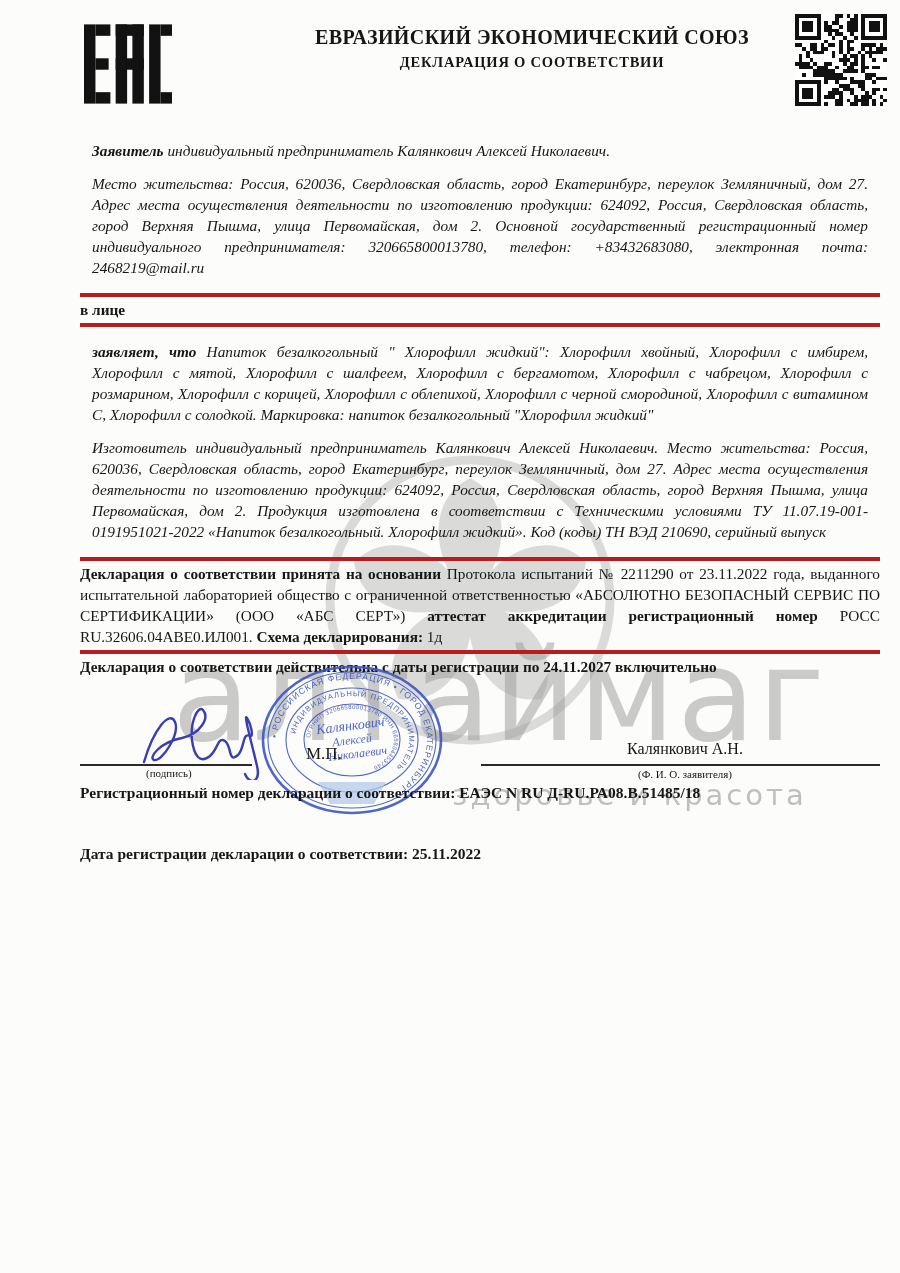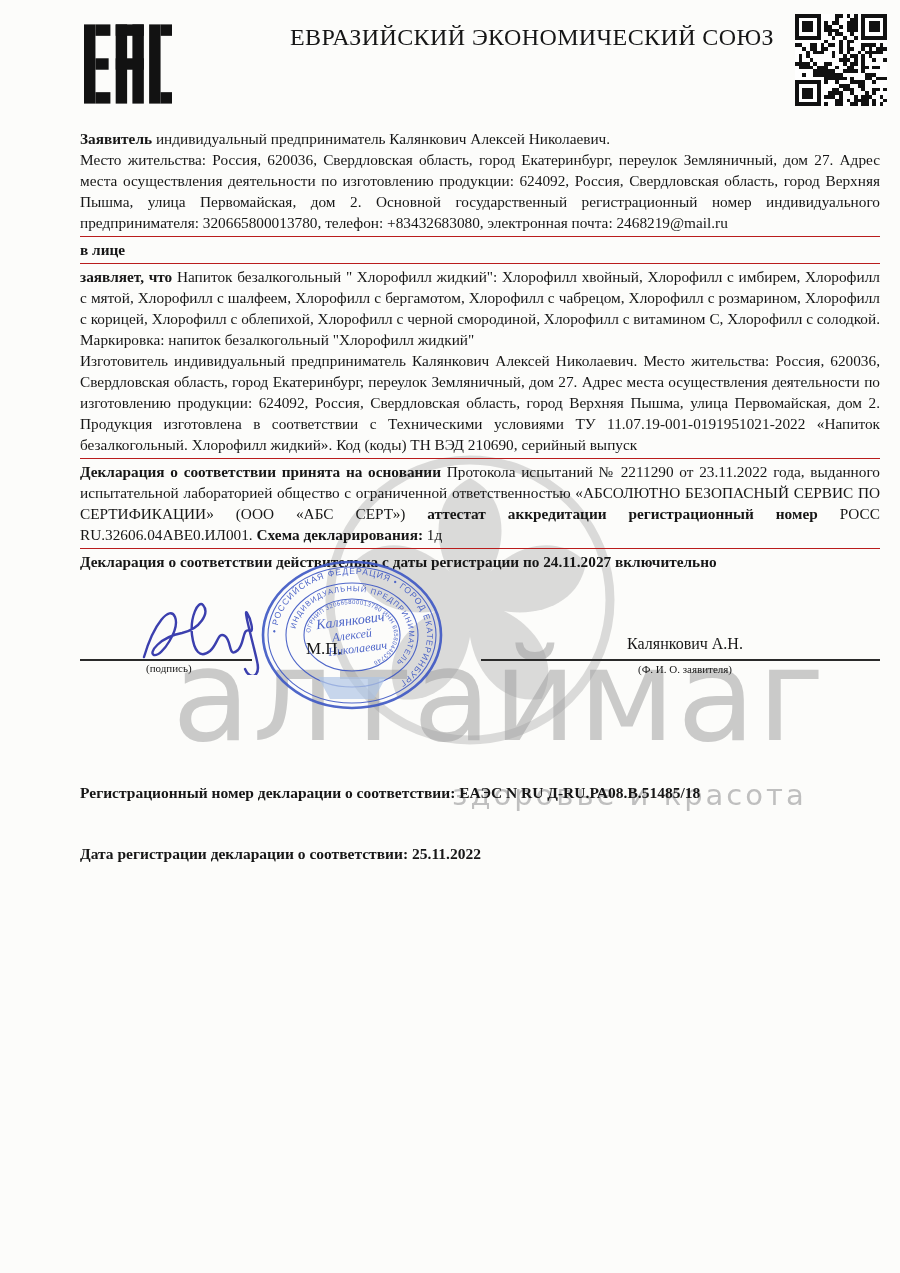--- a/index.html
+++ b/index.html
@@ -7,34 +7,34 @@
     width:900px;height:1273px;position:relative;overflow:hidden;
     background:#fcfcfa;
     font-family:"Liberation Serif", serif;
     color:#161616;
     -webkit-font-smoothing:antialiased;
   }
   .abs{position:absolute;}
   
   #eac-logo{left:84px;top:24px;width:88px;height:80px;}
   #title-block{left:170px;top:22px;width:724px;text-align:center;z-index:1;}
-  #doc-title{font-size:24px;font-weight:normal;letter-spacing:.4px;line-height:30px;white-space:nowrap;}
+  #doc-title{font-size:20px;font-weight:bold;letter-spacing:.4px;line-height:30px;white-space:nowrap;}
   #doc-subtitle{font-size:14.5px;font-weight:bold;letter-spacing:.8px;margin-top:2px;}
   #qr{left:795px;top:14px;width:92px;height:92px;}
   
   #wm-circle{left:322px;top:452px;width:296px;height:296px;z-index:0;opacity:.30;}
   #wm-brand{left:172px;top:632px;z-index:0;font-family:"DejaVu Sans",sans-serif;
     font-size:128px;font-weight:normal;color:#9e9e9e;opacity:.52;letter-spacing:2px;line-height:1;}
   #wm-tagline{left:452px;top:778px;z-index:0;font-family:"DejaVu Sans",sans-serif;
     font-size:29px;color:#b5b5b5;opacity:.85;letter-spacing:3px;}
   
   #content{left:80px;top:126px;width:800px;z-index:1;}
   .sec{font-size:15.3px;line-height:21px;text-align:justify;padding:2px 0 3px 0;}
-  .sec.ruled{border-top:1px solid #b91c1c;}
-  .para{margin:0;}
+  .sec.ruled{border-top:4px solid #b91c1c;}
+  .para{margin:12px;font-style:italic;}
   b{font-weight:bold;}
   .row-inperson{font-weight:bold;text-align:left;}
   .validity{font-weight:bold;text-align:left;}
   
   #sig-block{position:relative;height:120px;z-index:1;}
   #sig-line-left{position:absolute;left:0;top:84px;width:172px;border-top:2px solid #2a2a2a;}
   #sig-caption{position:absolute;left:66px;top:87px;font-size:11px;}
   #sig-scribble{position:absolute;left:58px;top:18px;width:165px;height:82px;z-index:3;}
   #stamp{position:absolute;left:180px;top:-16px;width:184px;height:152px;z-index:2;opacity:.9;}
   #mp-label{position:absolute;left:226px;top:64px;font-size:17px;z-index:4;}
@@ -77,20 +77,21 @@
     <rect x="36" y="38.5" width="32" height="13"></rect>
 
     <rect x="74" y="0" width="13" height="90"></rect>
     <rect x="87" y="0" width="13" height="13"></rect>
     <rect x="87" y="77" width="13" height="13"></rect>
   </g>
 </svg>
 
 <div id="title-block" class="abs">
   <div id="doc-title">ЕВРАЗИЙСКИЙ ЭКОНОМИЧЕСКИЙ СОЮЗ</div>
+  <div id="doc-subtitle">ДЕКЛАРАЦИЯ О СООТВЕТСТВИИ</div>
 </div>
 
 <svg id="qr" class="abs" viewBox="0 0 25 25" shape-rendering="crispEdges" aria-hidden="true">
   <rect x="0" y="0" width="25" height="25" fill="#ffffff"></rect>
   <g fill="#111111">
     <rect x="0" y="0" width="7" height="7"></rect>
       <rect x="1" y="1" width="5" height="5" fill="#fff"></rect>
       <rect x="2" y="2" width="3" height="3"></rect>
     <rect x="18" y="0" width="7" height="7"></rect>
       <rect x="19" y="1" width="5" height="5" fill="#fff"></rect>

